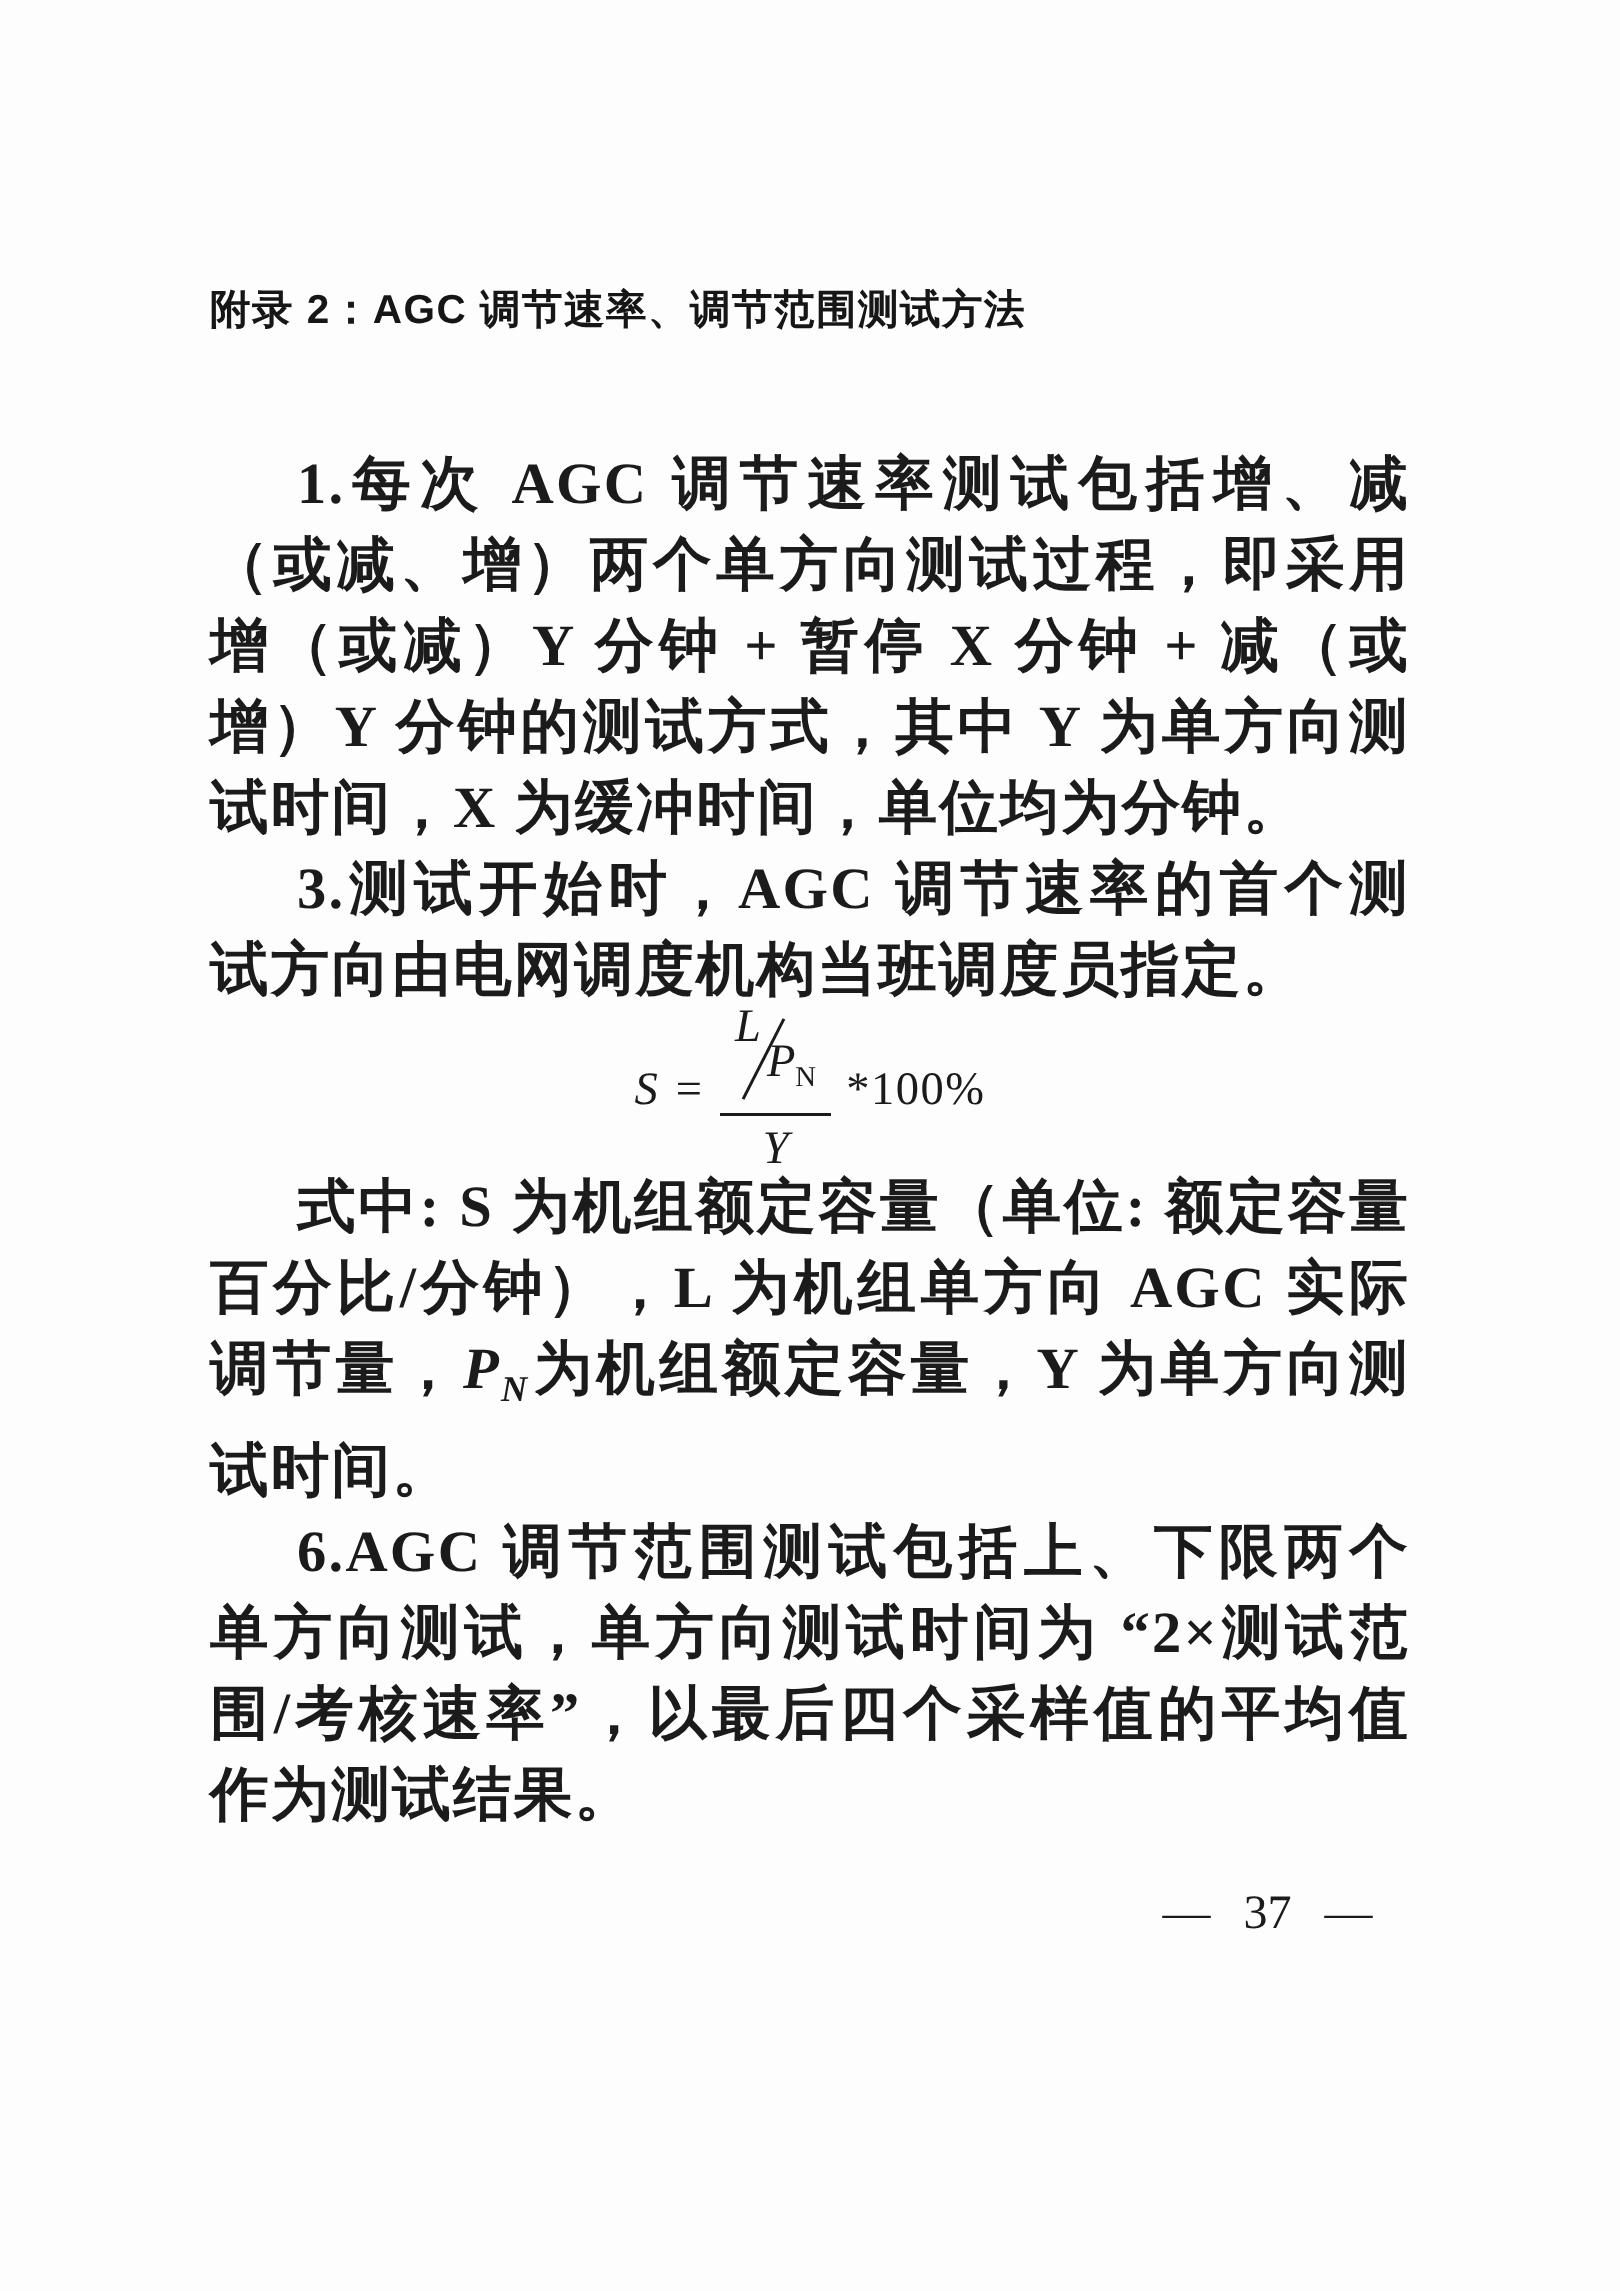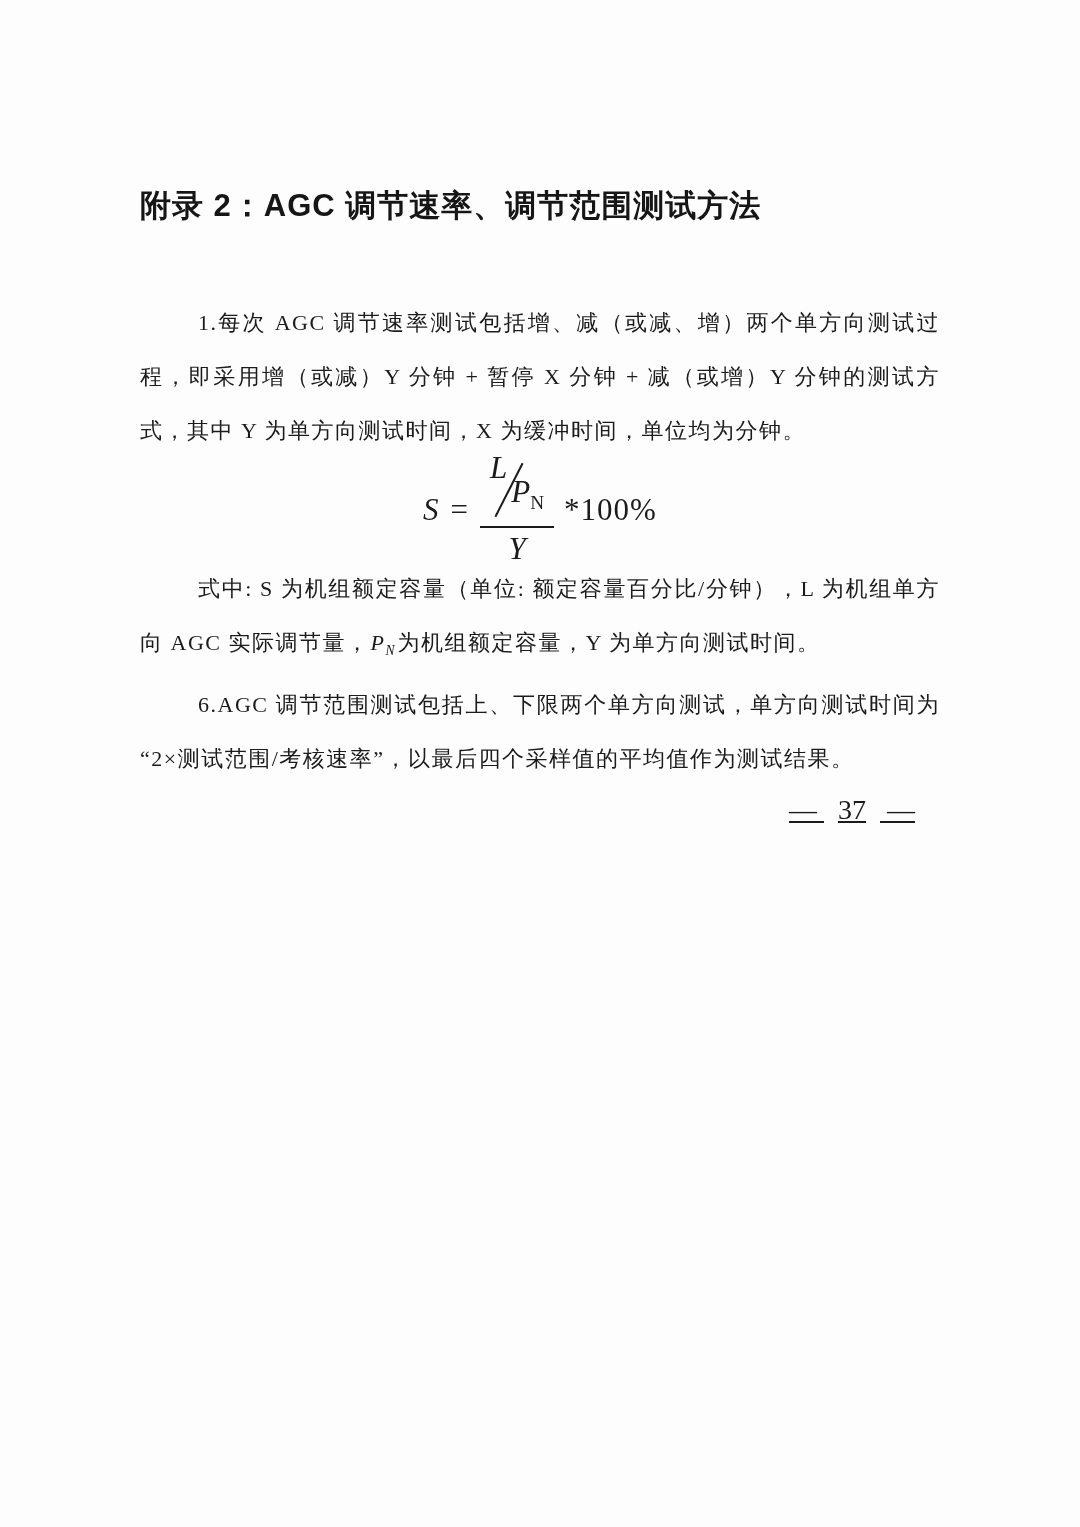--- a/index.html
+++ b/index.html
@@ -17,33 +17,34 @@
   .page {
     box-sizing: border-box;
     width: 1080px;
     height: 1527px;
     padding: 186px 140px 0 140px;
     background: #fdfdfd;
   }
   .title {
     font-family: "Liberation Sans", "DejaVu Sans", sans-serif;
     font-weight: 700;
-    font-size: 31px;
+    font-size: 27px;
     line-height: 40px;
     letter-spacing: 1px;
     margin: 0 0 70px 0;
     color: #161616;
   }
   .para {
-    font-size: 22px;
+    font-size: 39px;
     line-height: 54px;
     letter-spacing: 1.5px;
     text-align: justify;
     text-indent: 58px;
     margin: 0;
+    font-weight: bold;
   }
   .inline-var {
     font-style: italic;
     margin: 0 3px 0 1px;
     white-space: nowrap;
   }
   sub {
     font-size: 0.62em;
     letter-spacing: 0;
   }
@@ -97,40 +98,40 @@
     padding-top: 4px;
     line-height: 1.1;
   }
   .f-suffix {
     font-style: normal;
     margin-left: 10px;
     letter-spacing: 1px;
   }
   
   .pagenum {
-    margin-top: 8px;
+    margin-top: 32px;
     text-align: right;
     padding-right: 25px;
-    font-size: 28px;
+    font-size: 32px;
     letter-spacing: 0;
     color: #1b1b1b;
-    text-decoration: underline;
   }
   .pn-num { margin: 0 14px; }
 </style>
 </head>
 <body>
 
 <div class="page">
 
   <h1 class="title">附录 2：AGC 调节速率、调节范围测试方法</h1>
 
   <p class="para">1.每次 AGC 调节速率测试包括增、减（或减、增）两个单方向测试过程，即采用增（或减）Y 分钟 + 暂停 X 分钟 + 减（或增）Y 分钟的测试方式，其中 Y 为单方向测试时间，X 为缓冲时间，单位均为分钟。</p>
 
 
+  <p class="para">3.测试开始时，AGC 调节速率的首个测试方向由电网调度机构当班调度员指定。</p>
 
 
   <div class="formula-wrap">
     <span class="f-var">S</span>
     <span class="f-eq">=</span>
     <span class="frac">
       <span class="fnum">
         <span class="f-var num-l">L</span>
         <span class="diag"></span>
         <span class="num-p"><span class="f-var">P</span><sub>N</sub></span>

